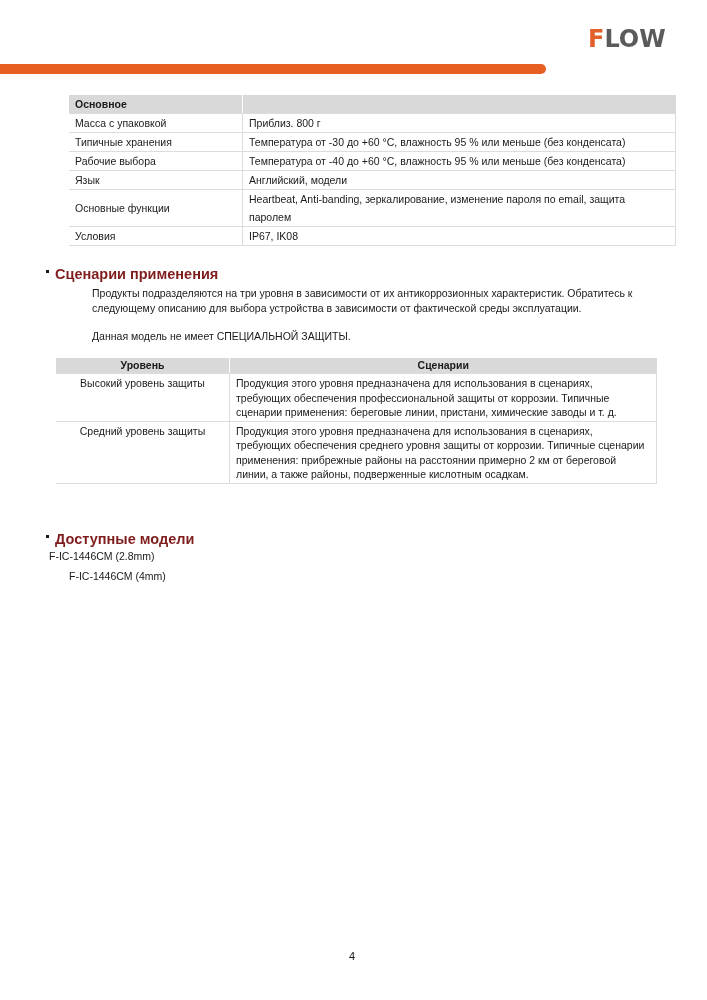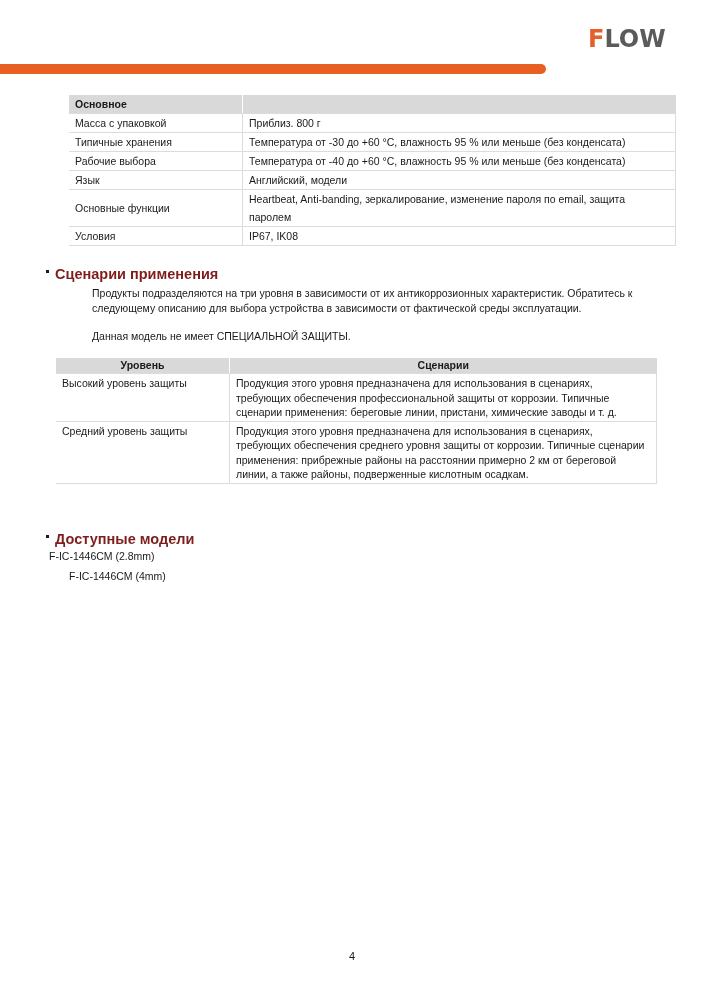--- a/index.html
+++ b/index.html
@@ -24,21 +24,21 @@
     .t1 td:first-child { width: 161px; border-right: 1px solid #dcdcdc; }
     .t1 td:last-child { border-right: 1px solid #dcdcdc; }
     .t1 tr.head td { background: #d9d9d9; font-weight: bold; border-right-color: #ffffff; }
     .t1 tr.head td:last-child { border-right-color: #d9d9d9; }
     .t1 tr.tall td { height: 36px; line-height: 18px; }
 
     .t2 { left: 56px; top: 358px; width: 601px; }
     .t2 th { background: #d9d9d9; font-weight: bold; text-align: center; height: 15px; line-height: 15px; }
     .t2 th:first-child { border-right: 1px solid #ffffff; margin-top: 32px; }
     .t2 td { vertical-align: top; line-height: 14.5px; padding-top: 2px; padding-bottom: 1px; border-right: 1px solid #dcdcdc; }
-    .t2 td:first-child { width: 161px; }
+    .t2 td:first-child { width: 161px; text-align: center; }
 
     .section-title {
       position: absolute; left: 46px; font-size: 14.5px; font-weight: bold; color: #7f1d1d;
     }
     .section-title .bullet { display: inline-block; width: 3px; height: 3px; background: #1a1a1a; margin-right: 6px; vertical-align: 6px; }
     .para { position: absolute; left: 49px; font-size: 10.5px; line-height: 14.5px; width: 600px; margin-left: 43px; }
     .model { position: absolute; left: 49px; font-size: 10.5px; }
     .page-num { position: absolute; left: 349px; top: 950px; font-size: 11px; }
   </style>
 </head>

